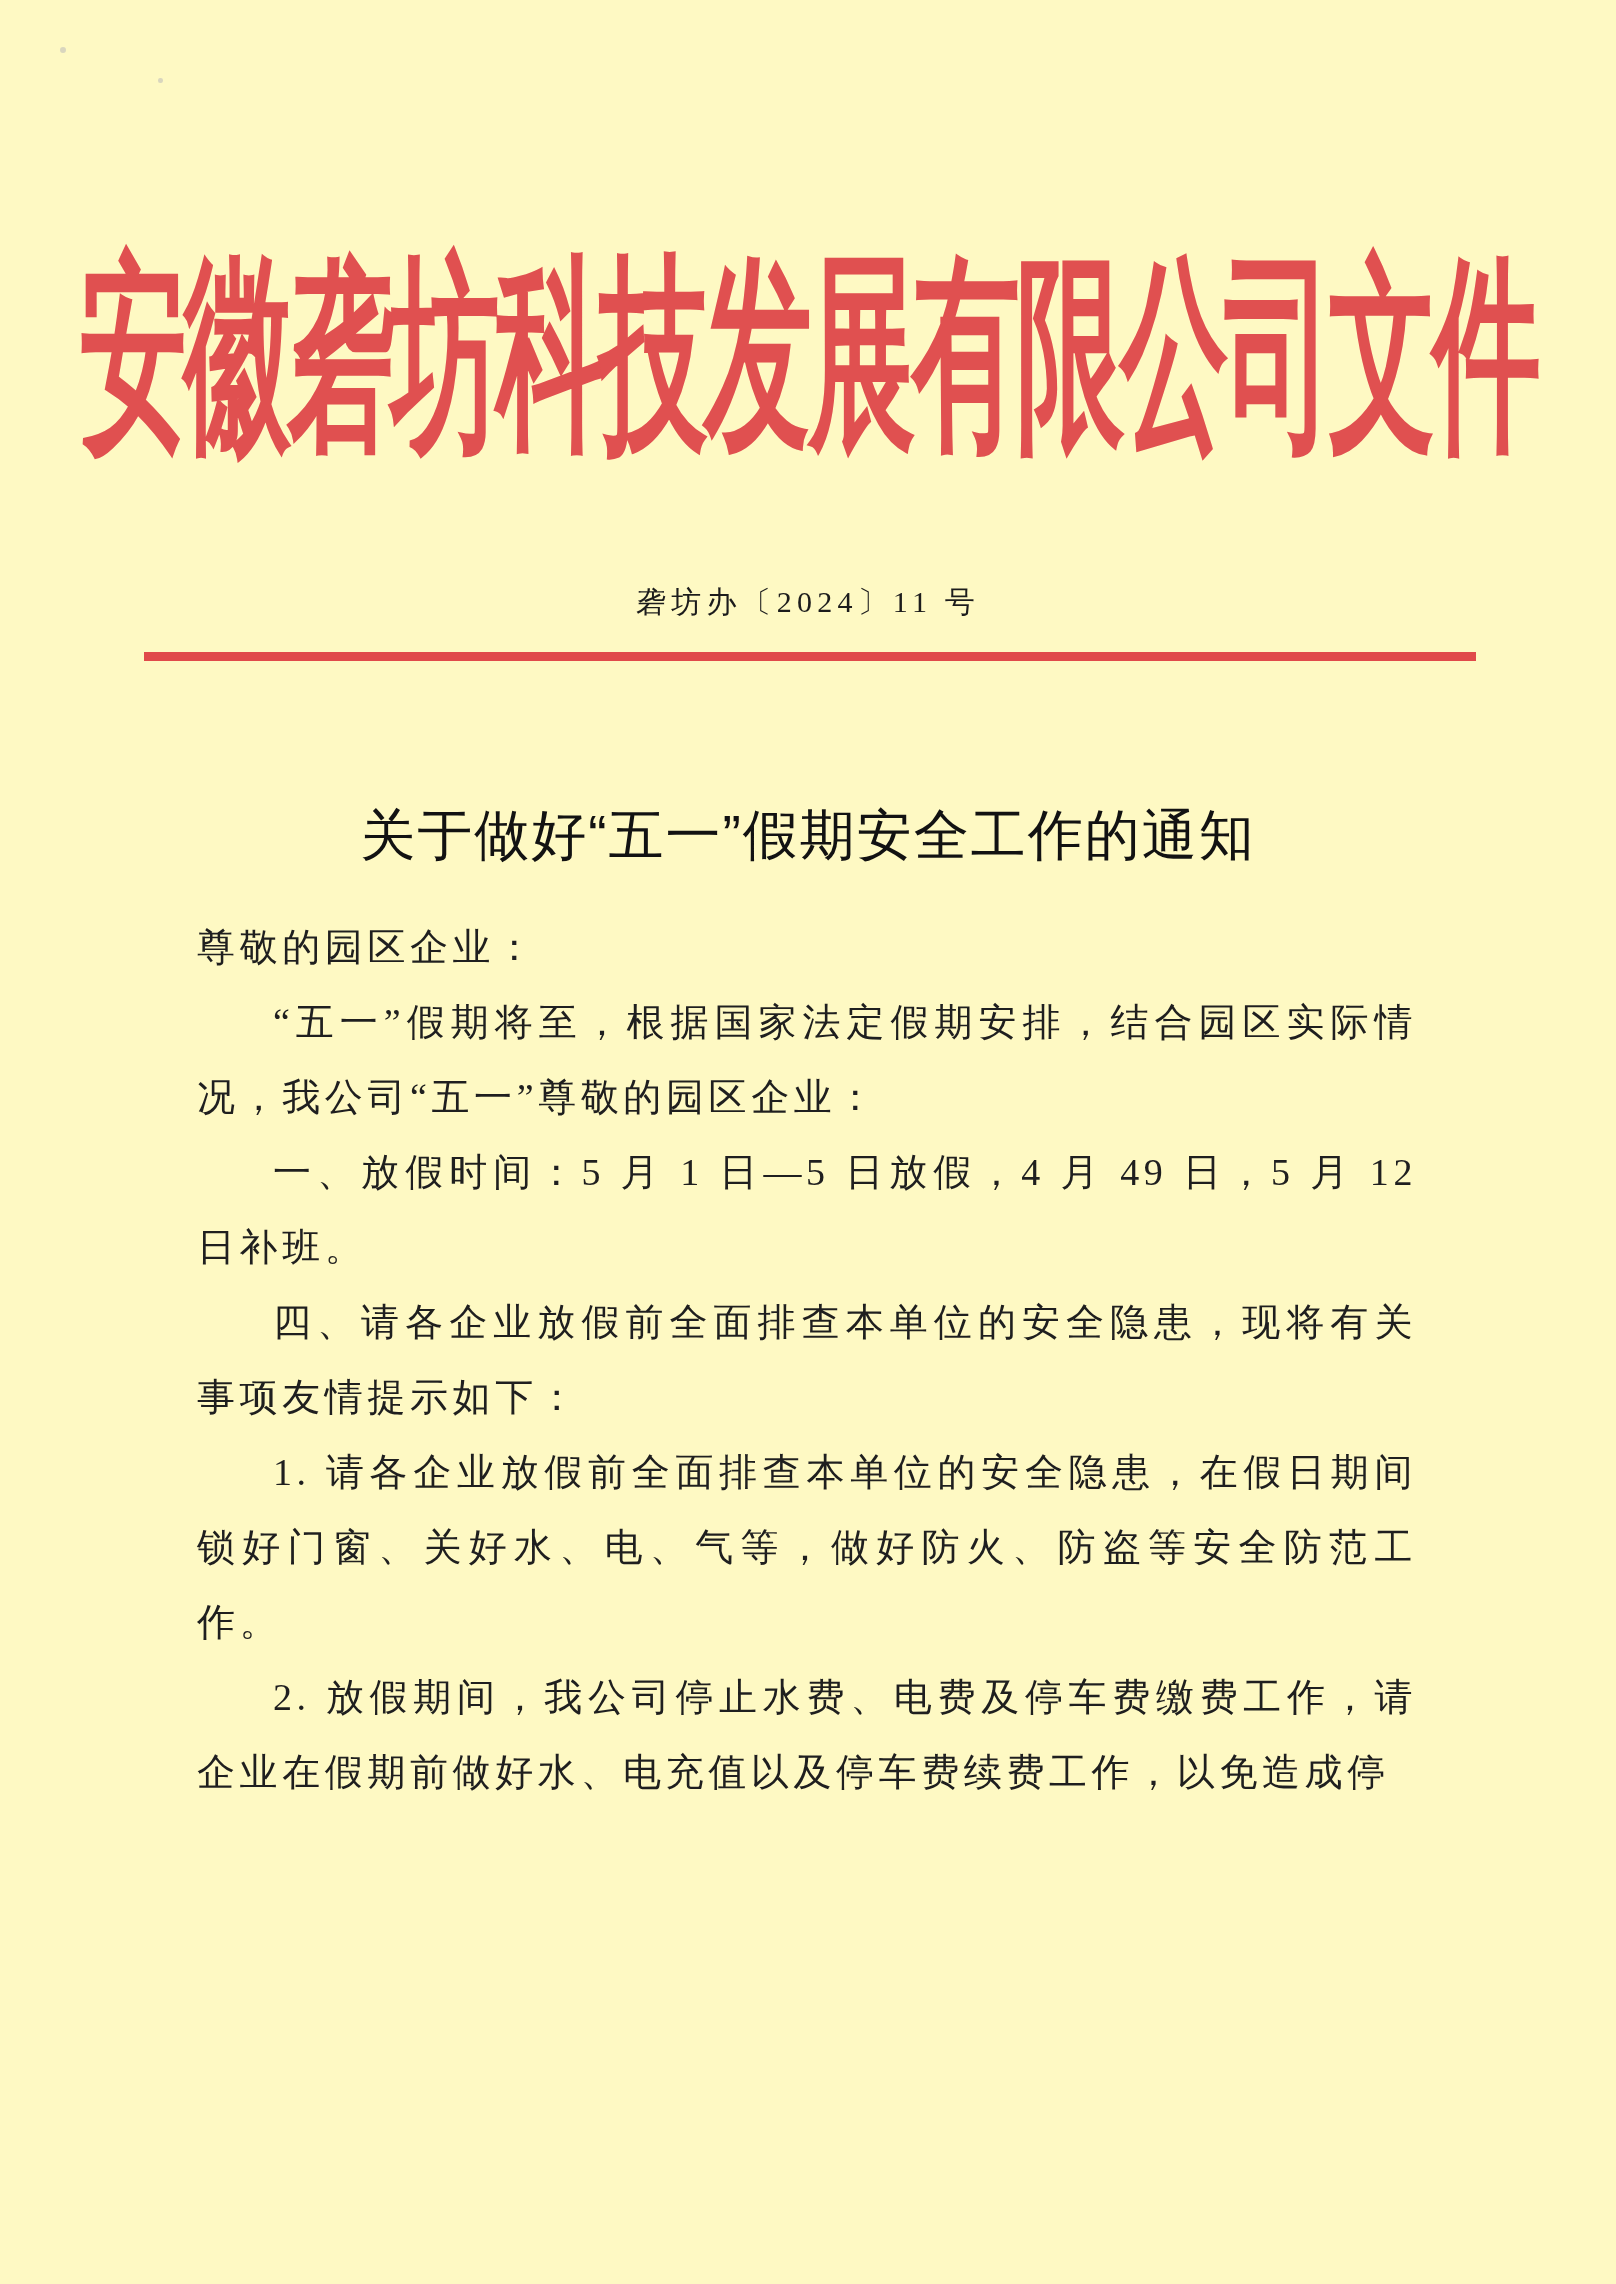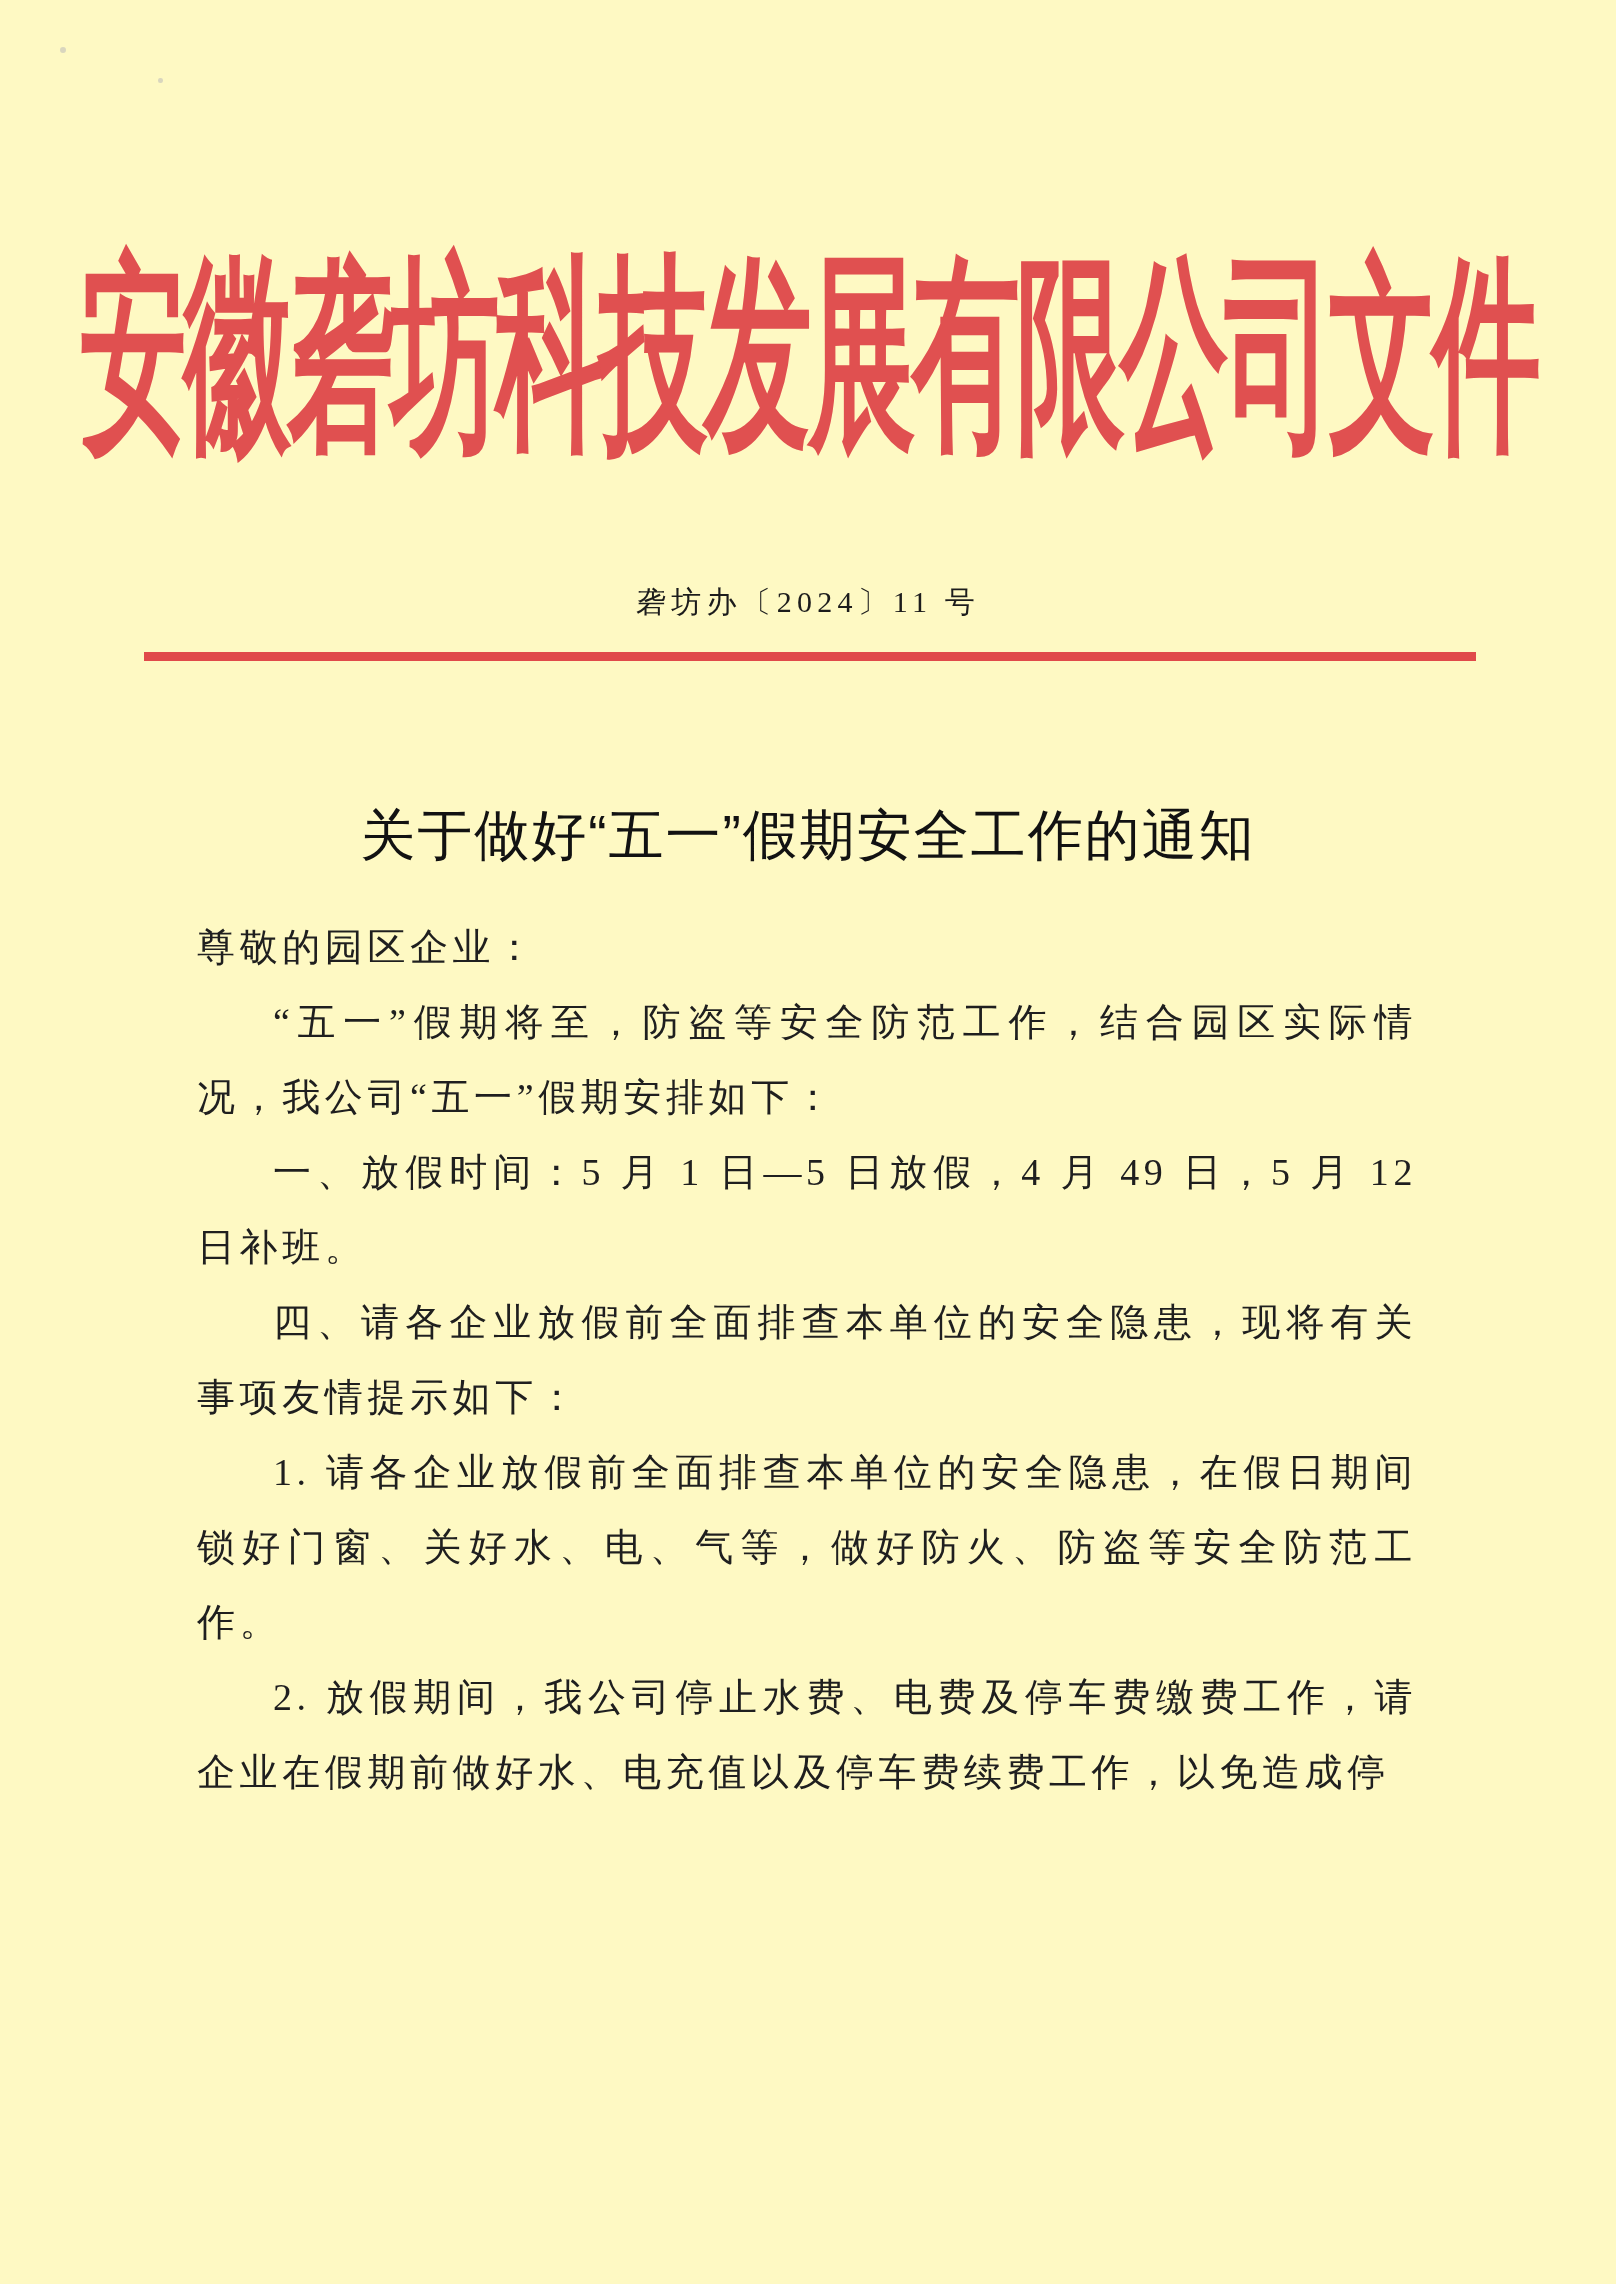--- a/index.html
+++ b/index.html
@@ -117,21 +117,21 @@
   </div>
 
   <div class="doc-number">砻坊办〔2024〕11 号</div>
 
   <div class="red-line"></div>
 
   <div class="notice-title">关于做好“五一”假期安全工作的通知</div>
 
   <div class="body-text">
     <p>尊敬的园区企业：</p>
-    <p class="indent">“五一”假期将至，防盗等安全防范工作，结合园区实际情况，我公司“五一”假期安排如下：</p>
+    <p class="indent">“五一”假期将至，根据国家法定假期安排，结合园区实际情况，我公司“五一”尊敬的园区企业：</p>
     <p class="indent">一、放假时间：5 月 1 日—5 日放假，4 月 49 日，5 月 12 日补班。</p>
     <p class="indent">四、请各企业放假前全面排查本单位的安全隐患，现将有关事项友情提示如下：</p>
     <p class="indent">1. 请各企业放假前全面排查本单位的安全隐患，在假日期间锁好门窗、关好水、电、气等，做好防火、防盗等安全防范工作。</p>
     <p class="indent">2. 放假期间，我公司停止水费、电费及停车费缴费工作，请企业在假期前做好水、电充值以及停车费续费工作，以免造成停</p>
   </div>
 
 </div>
 
 
 </body></html>

